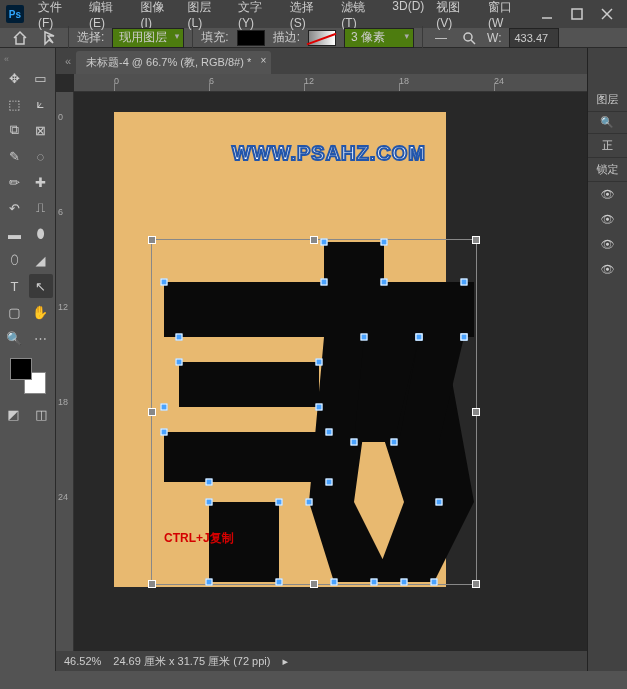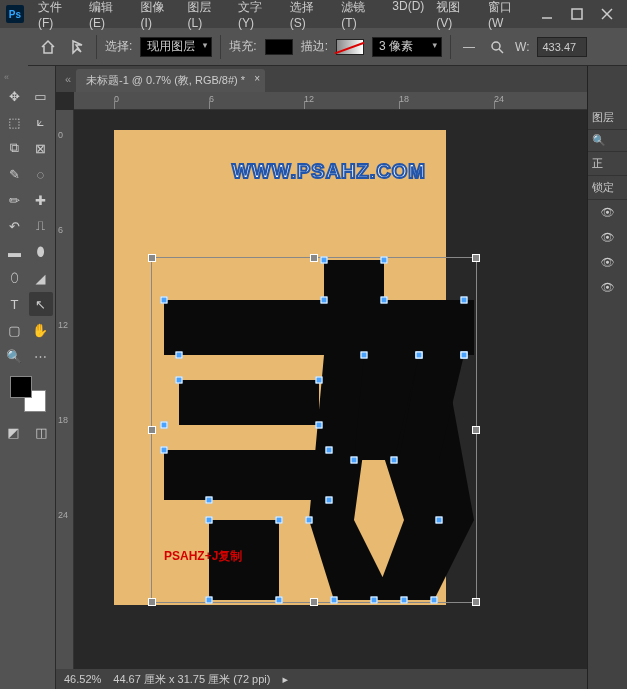--- a/index.html
+++ b/index.html
@@ -4,25 +4,25 @@
 <style>
 * { margin: 0; padding: 0; box-sizing: border-box; font-family: "Microsoft YaHei", Arial, sans-serif; }
 body { background: #535353; width: 627px; height: 689px; overflow: hidden; color: #ccc; font-size: 11px; }
 
 .titlebar { height: 28px; background: #424242; display: flex; align-items: center; padding: 0 6px; }
 .ps-icon { width: 18px; height: 18px; background: #001e36; color: #31a8ff; display: flex; align-items: center; justify-content: center; font-size: 10px; font-weight: bold; border-radius: 2px; margin-right: 8px; }
 .menu-item { padding: 4px 6px; cursor: pointer; font-size: 12px; }
 .win-ctrl { margin-left: auto; display: flex; gap: 2px; }
 .win-btn { width: 28px; height: 16px; display: flex; align-items: center; justify-content: center; cursor: pointer; }
 
-.options-bar { height: 38px; background: #535353; border-bottom: 1px solid #2a2a2a; display: flex; align-items: center; padding: 0 8px; gap: 8px; font-size: 12px; margin-left: 28px; }
+.options-bar { height: 20px; background: #535353; border-bottom: 1px solid #2a2a2a; display: flex; align-items: center; padding: 0 8px; gap: 8px; font-size: 12px; }
 .home-btn { width: 24px; height: 24px; display: flex; align-items: center; justify-content: center; cursor: pointer; }
 .divider { width: 1px; height: 24px; background: #3a3a3a; }
 .opt-label { color: #ccc; }
-.dropdown { background: #000000; border: 1px solid #222; height: 20px; padding: 0 16px 0 6px; position: relative; min-width: 70px; }
+.dropdown { background: #4d7c0f; border: 1px solid #222; height: 20px; padding: 0 16px 0 6px; position: relative; min-width: 70px; }
 .dropdown::after { content: "▾"; position: absolute; right: 4px; top: 2px; font-size: 9px; color: #aaa; }
 .swatch { width: 28px; height: 16px; border: 1px solid #222; background: #000; }
 .swatch.stroke { background: linear-gradient(to right, #888, #fff); position: relative; }
 .input-num { background: #3a3a3a; border: 1px solid #222; color: #ccc; width: 50px; height: 20px; padding: 0 4px; font-size: 11px; }
 .icon-btn { width: 20px; height: 20px; display: flex; align-items: center; justify-content: center; cursor: pointer; }
 
 .main { display: flex; height: calc(689px - 28px - 38px); }
 
 .tools-panel { width: 56px; background: #535353; border-right: 1px solid #2a2a2a; display: flex; flex-direction: column; align-items: center; padding-top: 4px; }
 .tools-grid { display: grid; grid-template-columns: 24px 24px; gap: 2px; }
@@ -49,21 +49,21 @@
 .watermark { position: absolute; top: 30px; right: 20px; font-size: 20px; font-weight: bold; color: #fff; -webkit-text-stroke: 2px #2255aa; letter-spacing: 1px; }
 .glyph { position: absolute; left: 40px; top: 130px; width: 330px; height: 340px; }
 .glyph svg { width: 100%; height: 100%; }
 .anchor { position: absolute; width: 7px; height: 7px; background: #4aa3ff; border: 1px solid #fff; transform: translate(-50%, -50%); }
 .bbox { position: absolute; border: 1px solid #888; pointer-events: none; }
 .handle { position: absolute; width: 8px; height: 8px; background: #888; border: 1px solid #fff; }
 .annotation { position: absolute; color: #d40000; font-size: 12px; font-weight: bold; }
 
 .status-bar { height: 20px; background: #424242; display: flex; align-items: center; font-size: 11px; padding: 0 8px; gap: 12px; }
 .side-panel { width: 40px; background: #424242; border-left: 1px solid #222; padding-top: 40px; font-size: 11px; }
-.side-label { padding: 4px; border-bottom: 1px solid #333; }
+.side-label { padding: 4px; text-align: center; border-bottom: 1px solid #333; }
 .vis-eye { padding: 6px 4px; text-align: center; color: #ccc; }
 
 svg.ico { width: 16px; height: 16px; fill: none; stroke: #ccc; stroke-width: 1.5; }
 </style>
 </head>
 <body>
 
 <div class="titlebar">
   <div class="ps-icon">Ps</div>
   <div id="menu-ct" style="display:flex;">
@@ -166,21 +166,21 @@
     <div class="mini-tools">
       <div class="tool">◩</div>
       <div class="tool">◫</div>
     </div>
   </div>
 
   <div class="workspace">
     <div class="doc-tab-row">
       <div class="collapse-chevron">«</div>
       <div class="doc-tab">
-        <span>未标题-1 @ 0.7% (教, RGB/8#) *</span>
+        <span>未标题-4 @ 66.7% (教, RGB/8#) *</span>
         <span class="close">×</span>
       </div>
     </div>
     <div class="ruler-h" id="ruler-h">
         <span style="left: 40px; top: 2px;">0</span>
         <div class="tick-h" style="left: 40px; height: 8px;"></div>
         <span style="left: 135px; top: 2px;">6</span>
         <div class="tick-h" style="left: 135px; height: 8px;"></div>
         <span style="left: 230px; top: 2px;">12</span>
         <div class="tick-h" style="left: 230px; height: 8px;"></div>
@@ -248,26 +248,26 @@
             <div class="anchor" style="left: 240px; top: 330px;"></div>
             <div class="anchor" style="left: 305px; top: 225px;"></div>
             <div class="anchor" style="left: 350px; top: 225px;"></div>
             <div class="anchor" style="left: 325px; top: 390px;"></div>
             <div class="anchor" style="left: 260px; top: 470px;"></div>
             <div class="anchor" style="left: 320px; top: 470px;"></div>
             <div class="anchor" style="left: 220px; top: 470px;"></div>
             <div class="anchor" style="left: 195px; top: 390px;"></div>
             <div class="anchor" style="left: 290px; top: 470px;"></div>
           </div>
-        <div class="annotation" style="left:50px;bottom:40px;">PSAHZ+J复制</div>
+        <div class="annotation" style="left:50px;bottom:40px;">CTRL+J复制</div>
       </div>
     </div>
     <div class="status-bar">
       <span>46.52%</span>
-      <span>44.67 厘米 x 31.75 厘米 (72 ppi)</span>
+      <span>24.69 厘米 x 31.75 厘米 (72 ppi)</span>
       <span>▸</span>
     </div>
   </div>
 
   <div class="side-panel">
     <div class="side-label">图层</div>
     <div class="side-label">🔍</div>
     <div class="side-label">正</div>
     <div class="side-label">锁定</div>
     <div class="vis-eye">👁</div>

